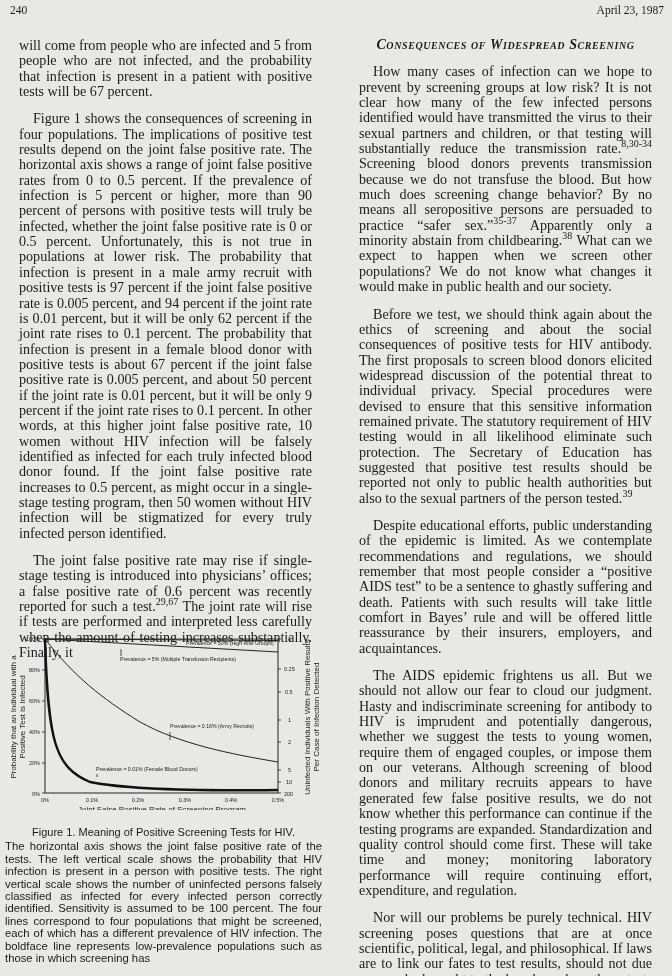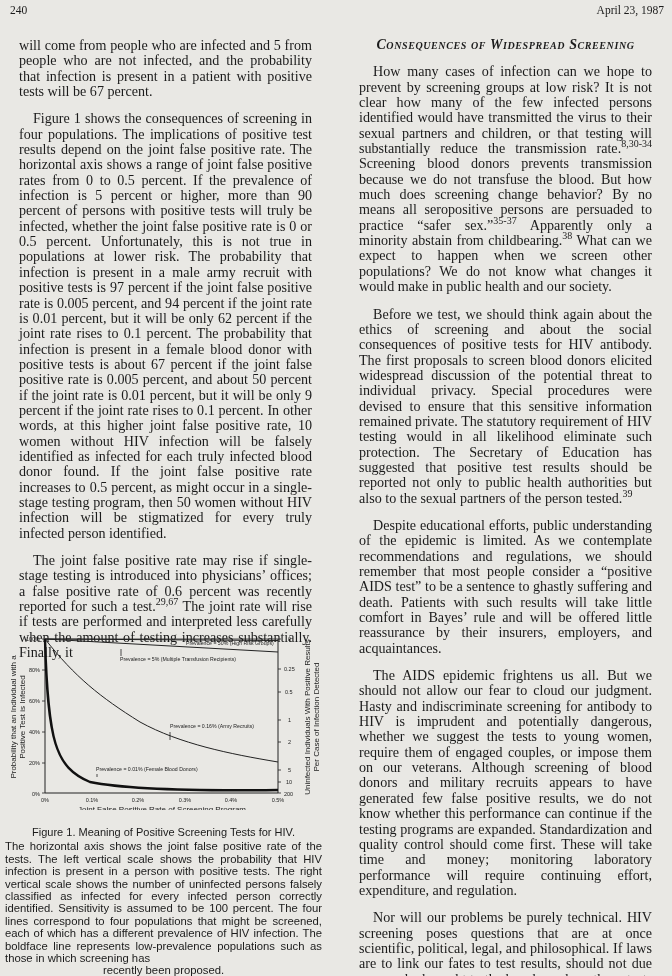--- a/index.html
+++ b/index.html
@@ -114,21 +114,20 @@
         <text font-size="8" text-anchor="middle">Uninfected Individuals With Positive Results</text>
         <text y="9" font-size="8" text-anchor="middle">Per Case of Infection Detected</text>
       </g>
     </g>
   </svg>
 </div>
 
 <div class="caption">
   <span class="ct">Figure 1. Meaning of Positive Screening Tests for HIV.</span>
   <span>The horizontal axis shows the joint false positive rate of the tests. The left vertical scale shows the probability that HIV infection is present in a person with positive tests. The right vertical scale shows the number of uninfected persons falsely classified as infected for every infected person correctly identified. Sensitivity is assumed to be 100 percent. The four lines correspond to four populations that might be screened, each of which has a different prevalence of HIV infection. The boldface line represents low-prevalence populations such as those in which screening has</span>
-  <span class="last">recently been proposed.</span>
 </div>
 
 <div class="col right">
   <h2>Consequences of Widespread Screening</h2>
   <p class="ind"><span>How many cases of infection can we hope to prevent by screening groups at low risk? It is not clear how many of the few infected persons identified would have transmitted the virus to their sexual partners and children, or that testing will substantially reduce the transmission rate.</span><sup>8,30-34</sup><span> Screening blood donors prevents transmission because we do not transfuse the blood. But how much does screening change behavior? By no means all seropositive persons are persuaded to practice “safer sex.”</span><sup>35-37</sup><span> Apparently only a minority abstain from childbearing.</span><sup>38</sup><span> What can we expect to happen when we screen other populations? We do not know what changes it would make in public health and our society.</span></p>
   <p class="ind"><span>Before we test, we should think again about the ethics of screening and about the social consequences of positive tests for HIV antibody. The first proposals to screen blood donors elicited widespread discussion of the potential threat to individual privacy. Special procedures were devised to ensure that this sensitive information remained private. The statutory requirement of HIV testing would in all likelihood eliminate such protection. The Secretary of Education has suggested that positive test results should be reported not only to public health authorities but also to the sexual partners of the person tested.</span><sup>39</sup></p>
   <p class="ind">Despite educational efforts, public understanding of the epidemic is limited. As we contemplate recommendations and regulations, we should remember that most people consider a “positive AIDS test” to be a sentence to ghastly suffering and death. Patients with such results will take little comfort in Bayes’ rule and will be offered little reassurance by their insurers, employers, and acquaintances.</p>
   <p class="ind">The AIDS epidemic frightens us all. But we should not allow our fear to cloud our judgment. Hasty and indiscriminate screening for antibody to HIV is imprudent and potentially dangerous, whether we suggest the tests to young women, require them of engaged couples, or impose them on our veterans. Although screening of blood donors and military recruits appears to have generated few false positive results, we do not know whether this performance can continue if the testing programs are expanded. Standardization and quality control should come first. These will take time and money; monitoring laboratory performance will require continuing effort, expenditure, and regulation.</p>
   <p class="ind">Nor will our problems be purely technical. HIV screening poses questions that are at once scientific, political, legal, and philosophical. If laws are to link our fates to test results, should not due process be brought to the benches where those tests are performed? We will need guarantees not only of the confi-</p>
 </div>

